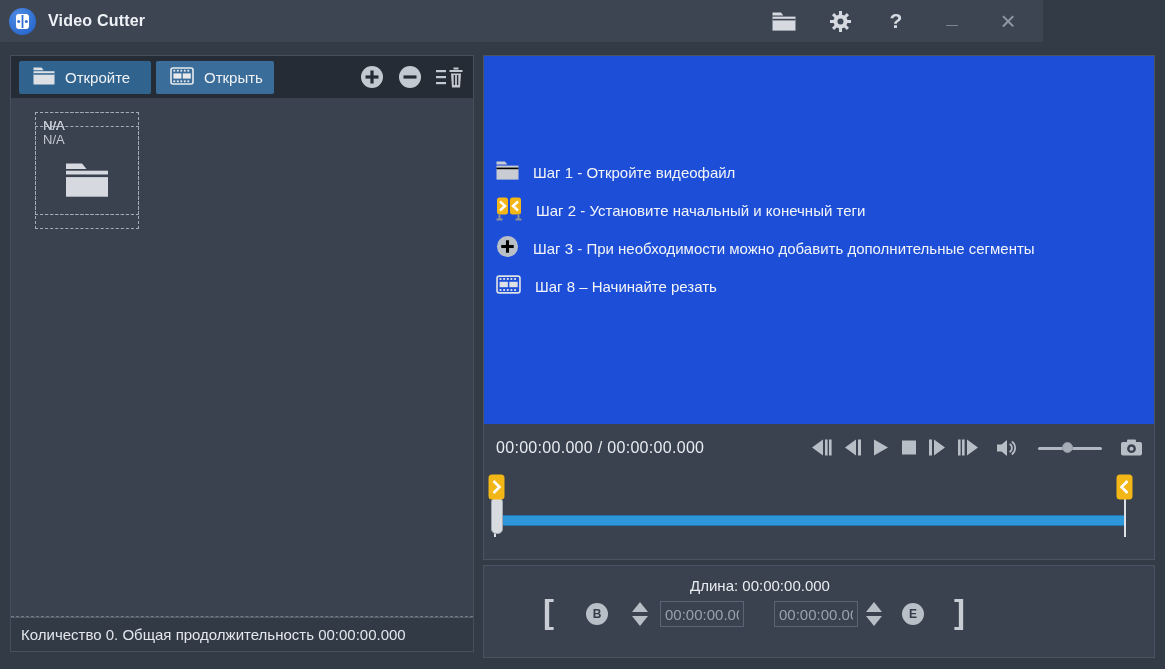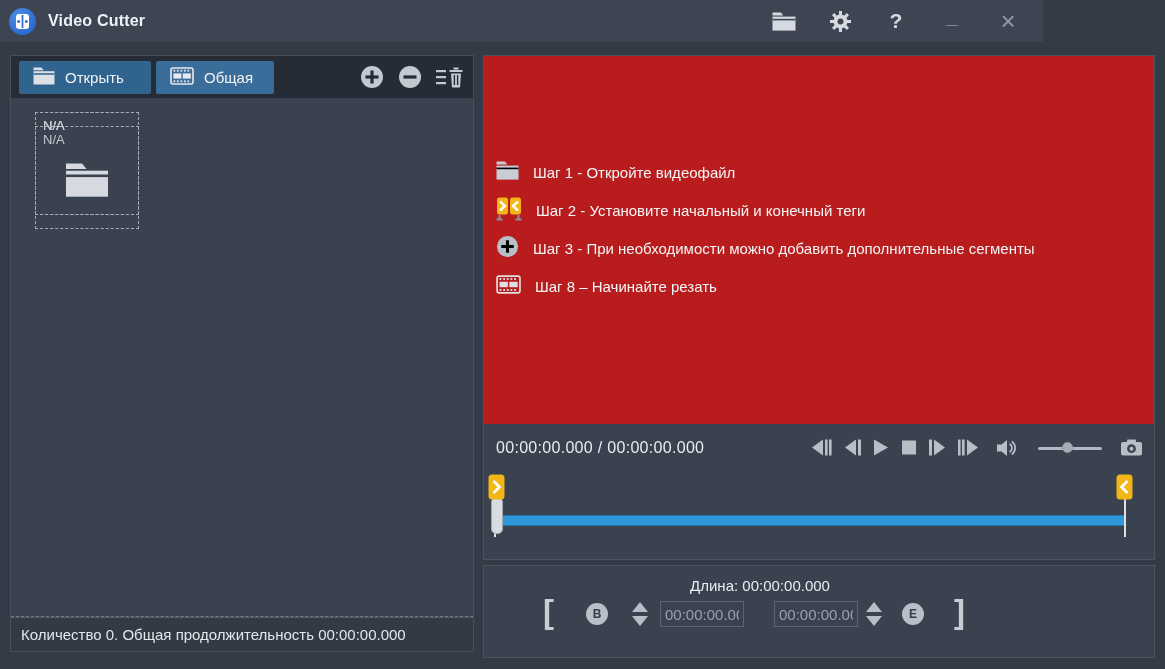--- a/index.html
+++ b/index.html
@@ -58,21 +58,21 @@
     height:34px; flex:none; background:#323A46; border-top:1px solid #525B6A;
     display:flex; align-items:center; padding:0 10px; font-size:15px; color:#E3E7EC;
     white-space:nowrap; overflow:hidden;
   }
 
   
   .right-top {
     position:absolute; left:483px; top:55px; width:672px; height:505px;
     background:#3A424F; border:1px solid #4A5362; display:flex; flex-direction:column;
   }
-  .video { height:368px; background:#b91c1c; position:relative; flex:none; }
+  .video { height:368px; background:#1d4ed8; position:relative; flex:none; }
   .steps { position:absolute; left:12px; top:104px; }
   .step-row { display:flex; align-items:center; gap:14px; margin-bottom:13px; height:25px; }
   .step-row .txt { font-size:15px; color:#F3F5F7; white-space:nowrap; }
 
   .controls-row { height:47px; display:flex; align-items:center; padding:0 12px; flex:none;text-align:center; }
   .time-display { font-size:16px; color:#E9ECF0; letter-spacing:.3px; }
   .transport { margin-left:auto; display:flex; align-items:center; gap:13px; }
   .transport .tbtn { display:flex; align-items:center; }
   .vol-slider { position:relative; width:64px; height:12px; margin:0 6px; }
   .vol-track { position:absolute; left:0; top:5px; width:64px; height:3px; background:#B2B8C1; border-radius:2px; }
@@ -152,21 +152,21 @@
 <div class="left-panel">
   <div class="lp-toolbar">
     <button class="tool-btn btn-open">
       <span>
         <svg width="22" height="18" viewBox="0 0 22 18">
           <path d="M0.5 0.5 h8 l2.2 2.8 h-10.2 z" fill="#DDE1E6"></path>
           <rect x="0.5" y="4.2" width="21" height="13.3" fill="#DDE1E6"></rect>
           <rect x="0.5" y="6.2" width="21" height="1.5" fill="#30648F"></rect>
         </svg>
       </span>
-      <span>Открыть</span>
+      <span>Откройте</span>
     </button>
     <button class="tool-btn btn-cut">
       <span>
         <svg width="24" height="18" viewBox="0 0 24 18">
           <rect x="1" y="1" width="22" height="16" rx="2" fill="none" stroke="#E8EAEE" stroke-width="1.6"></rect>
           <g fill="#E8EAEE">
             <rect x="3.4" y="2.8" width="1.8" height="1.8"></rect>
               <rect x="6.9" y="2.8" width="1.8" height="1.8"></rect>
               <rect x="10.4" y="2.8" width="1.8" height="1.8"></rect>
               <rect x="13.9" y="2.8" width="1.8" height="1.8"></rect>
@@ -174,21 +174,21 @@
             <rect x="3.4" y="13.4" width="1.8" height="1.8"></rect>
               <rect x="6.9" y="13.4" width="1.8" height="1.8"></rect>
               <rect x="10.4" y="13.4" width="1.8" height="1.8"></rect>
               <rect x="13.9" y="13.4" width="1.8" height="1.8"></rect>
               <rect x="17.4" y="13.4" width="1.8" height="1.8"></rect>
             <rect x="3.4" y="6.4" width="8" height="5.2"></rect>
               <rect x="12.8" y="6.4" width="8" height="5.2"></rect>
           </g>
         </svg>
       </span>
-      <span>Общая</span>
+      <span>Открыть</span>
     </button>
     <div class="spacer"></div>
     <div class="icon-btn">
       <svg width="24" height="24" viewBox="0 0 24 24">
         <circle cx="12" cy="12" r="11" fill="#C3C9D1"></circle>
         <rect x="5.5" y="10.4" width="13" height="3.2" fill="#262C35"></rect>
         <rect x="10.4" y="5.5" width="3.2" height="13" fill="#262C35"></rect>
       </svg>
     </div>
     <div class="icon-btn">

